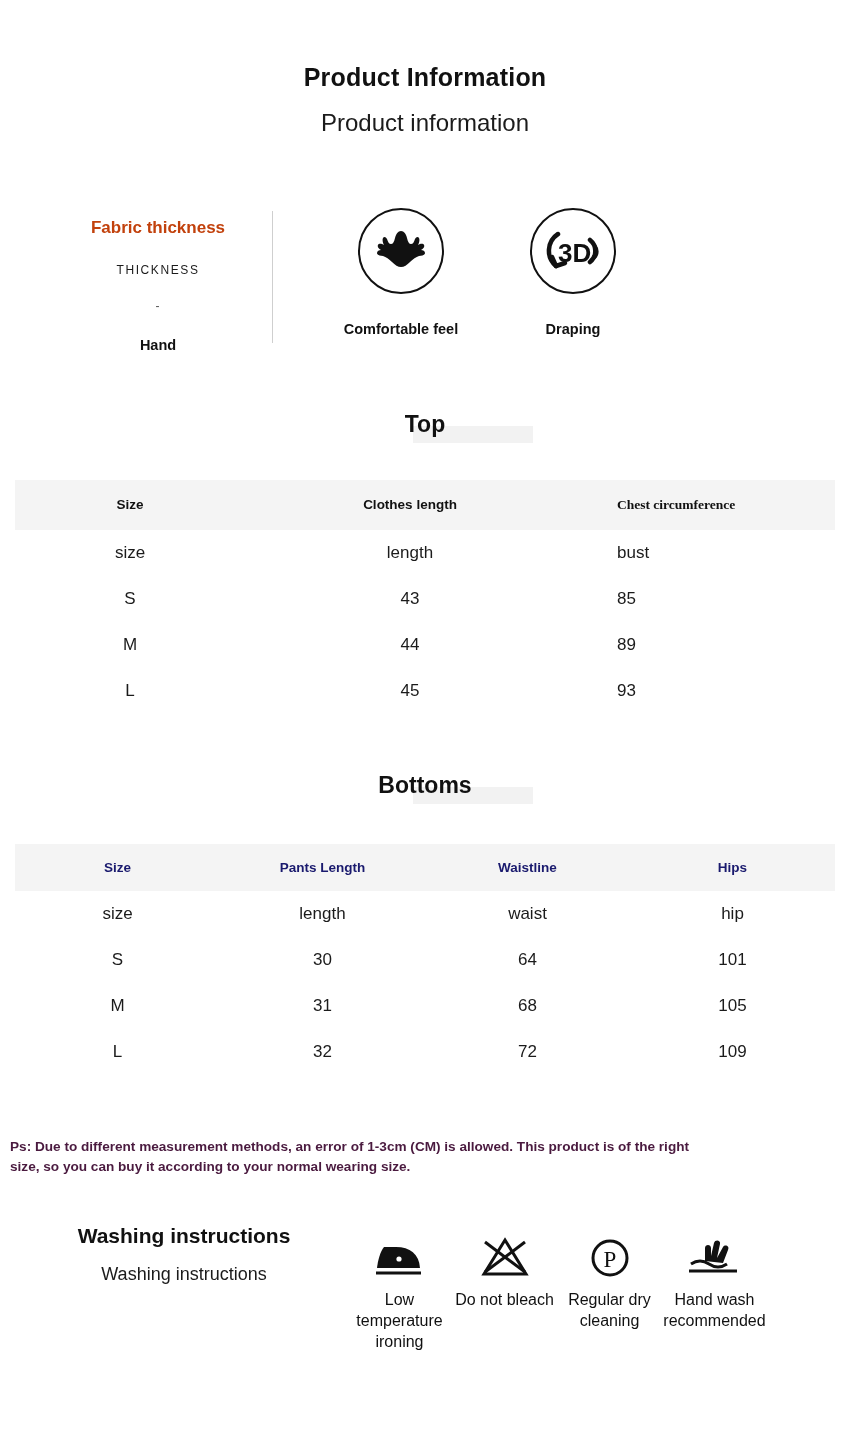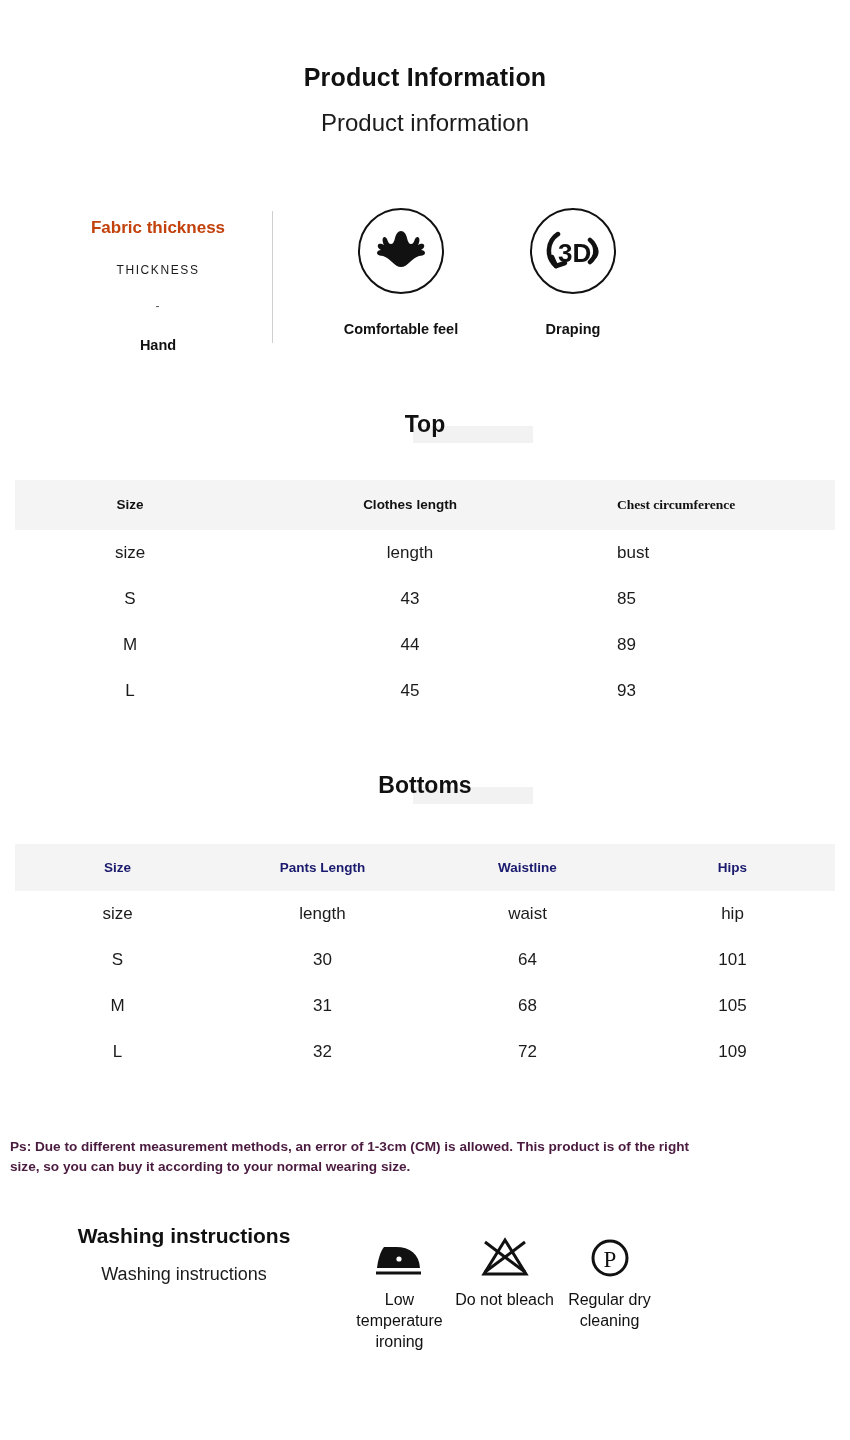--- a/index.html
+++ b/index.html
@@ -385,17 +385,27 @@
       <div class="wash-item">
         <div class="gl">
           <svg width="50" height="46" viewBox="0 0 50 46" aria-hidden="true">
             <circle cx="25" cy="24" r="17" fill="none" stroke="#111" stroke-width="3"></circle>
             <text x="25" y="33" text-anchor="middle" font-family="Liberation Serif, serif" font-size="23" fill="#111">P</text>
           </svg>
         </div>
         <div class="wcap">Regular dry cleaning</div>
       </div>
 
+      <div class="wash-item">
+        <div class="gl">
+          <svg width="60" height="46" viewBox="0 0 60 46" aria-hidden="true">
+            <path d="M6 30 c6 -4 12 -4 18 0 c6 4 12 4 18 0" stroke="#111" stroke-width="3" fill="none"></path>
+            <path d="M4 37 L52 37" stroke="#111" stroke-width="3"></path>
+            <path d="M20 27 L20 14 c0 -4 6 -4 6 0 L26 22 L29 9 c1 -4 7 -3 6 1 L32 24 L38 13 c2 -3 7 -1 5 3 L38 29 Z" fill="#111"></path>
+          </svg>
+        </div>
+        <div class="wcap">Hand wash recommended</div>
+      </div>
 
     </div>
   </div>
 
 </div>
 
 </body></html>

